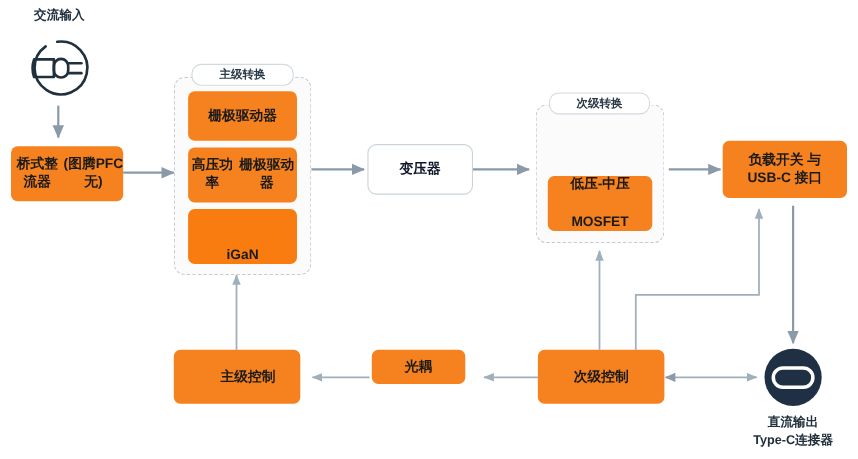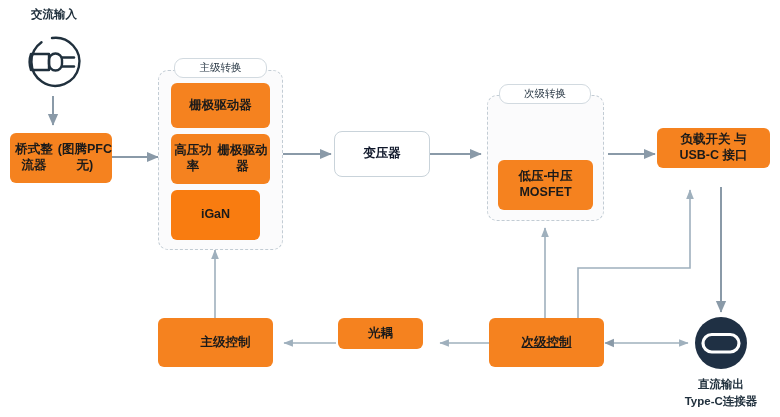--- a/index.html
+++ b/index.html
@@ -58,21 +58,21 @@
   .group-label {
     position: absolute;
     box-sizing: border-box;
     background: #ffffff;
     border: 1px solid #d2dae0;
     border-radius: 9px;
     display: flex;
     align-items: center;
     justify-content: center;
     color: #2b3a47;
-    font-weight: normal;
+    font-weight: bold;
     font-size: 10.5px;
     z-index: 3;
   }
   .caption {
     position: absolute;
     text-align: center;
     color: #20303d;
     font-weight: bold;
     font-size: 11.5px;
     line-height: 1.45;
@@ -149,50 +149,50 @@
     <span>主级转换</span>
   </div>
 
   <div class="node orange" style="left:171px; top:83px; width:99px; height:45px; flex-direction:column;">
     <span class="node-line">栅极驱动器</span>
   </div>
   <div class="node orange" style="left:171px; top:134px; width:99px; height:50px; flex-direction:row;justify-content:flex-end;">
     <span class="node-line">高压功率</span>
     <span class="node-line">栅极驱动器</span>
   </div>
-  <div class="node orange orange-bright" style="left:171px; top:190px; width:89px; height:50px; flex-direction:column;">
+  <div class="node orange orange-bright" style="left:171px; top:190px; width:99px; height:50px; flex-direction:column;justify-content:flex-end;">
     <span class="node-line">iGaN</span>
   </div>
 
   <div class="node plain-box" style="left:334px; top:131px; width:96px; height:46px;">
     <span class="node-line">变压器</span>
   </div>
 
   <div class="group-box" style="left:487px; top:95px; width:117px; height:126px;"></div>
   <div class="group-label" style="left:499px; top:84px; width:92px; height:20px;">
     <span>次级转换</span>
   </div>
 
-  <div class="node orange" style="left:498px; top:160px; width:95px; height:50px; flex-direction:column;">
+  <div class="node orange" style="left:498px; top:160px; width:95px; height:50px; flex-direction:column;justify-content:space-between;">
     <span class="node-line">低压-中压</span>
     <span class="node-line">MOSFET</span>
   </div>
 
-  <div class="node orange" style="left:657px; top:128px; width:113px; height:40px; flex-direction:column;">
+  <div class="node orange" style="left:657px; top:128px; width:113px; height:52px; flex-direction:column;">
     <span class="node-line">负载开关 与</span>
     <span class="node-line">USB-C 接口</span>
   </div>
 
   <div class="node orange" style="left:158px; top:318px; width:115px; height:49px;padding-left:20px;">
     <span class="node-line">主级控制</span>
   </div>
   <div class="node orange" style="left:338px; top:318px; width:85px; height:31px;">
     <span class="node-line">光耦</span>
   </div>
-  <div class="node orange" style="left:489px; top:318px; width:115px; height:49px;text-decoration:underline;">
+  <div class="node orange" style="left:489px; top:318px; width:115px; height:49px;">
     <span class="node-line">次级控制</span>
   </div>
 
   <div class="caption" style="left:651px; top:376px; width:140px;">
     <span class="node-line">直流输出</span>
     <span class="node-line">Type-C连接器</span>
   </div>
 
 </div>
 

